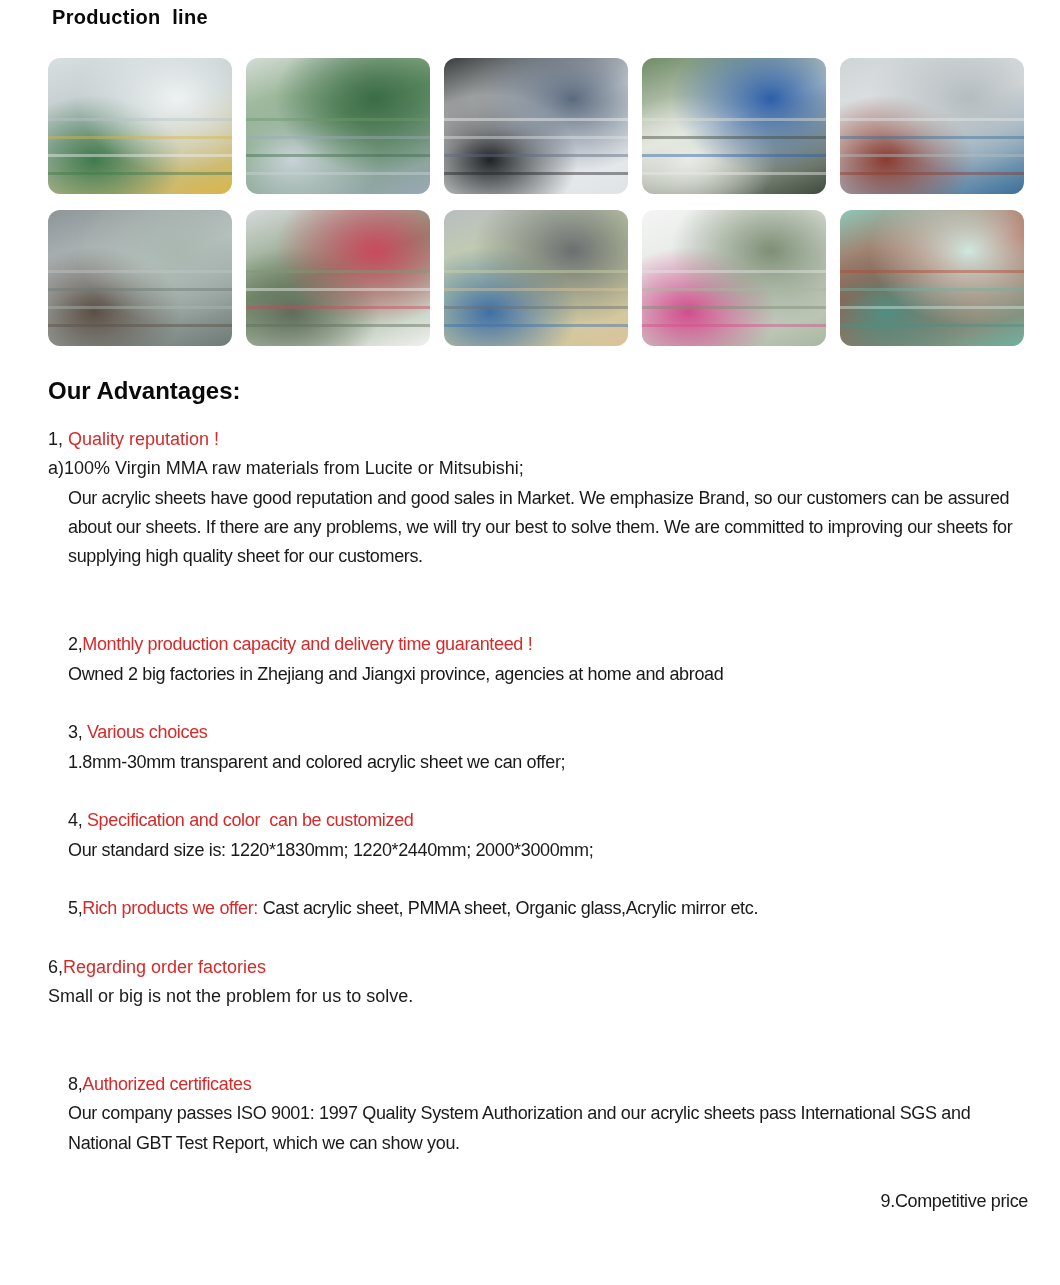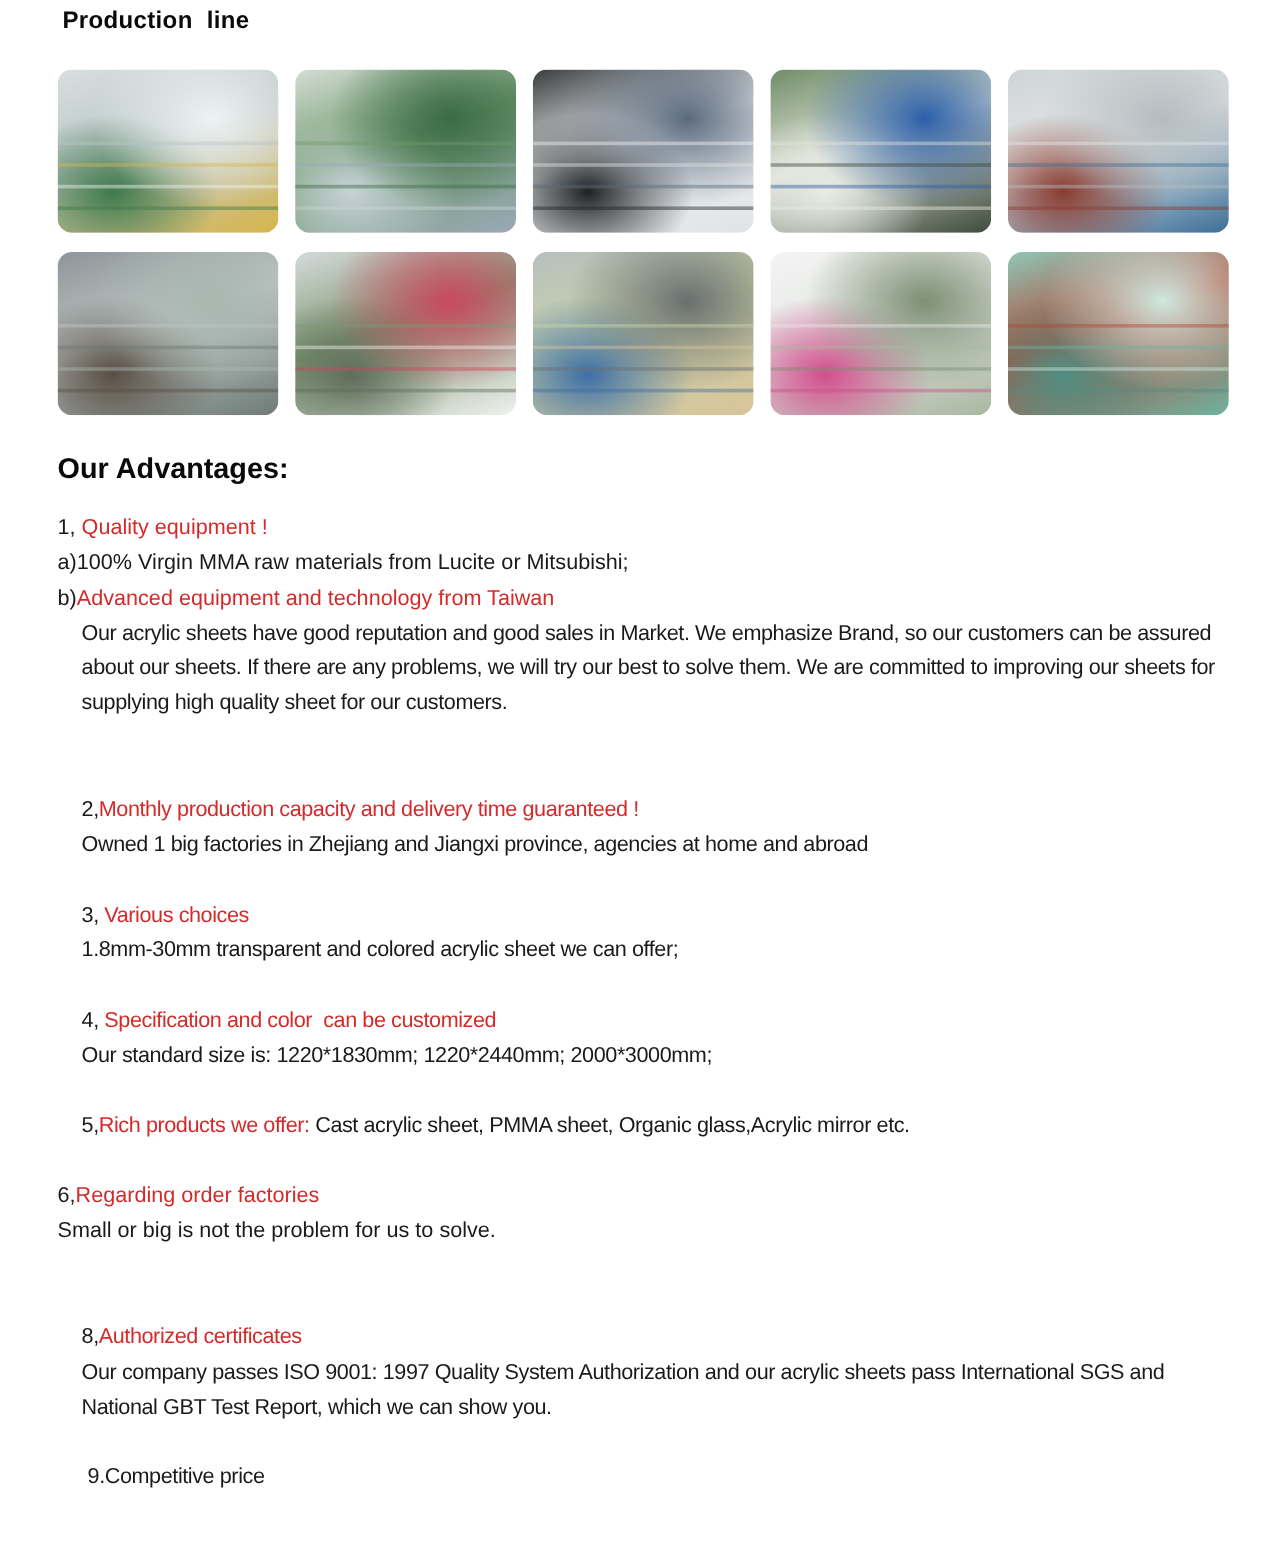--- a/index.html
+++ b/index.html
@@ -26,21 +26,21 @@
   .content {
     position: absolute; left: 48px; top: 425px; width: 980px;
     font-size: 18px; line-height: 29.3px; color: #1a1a1a;
   }
   .line { white-space: nowrap; margin: 0; }
   .red { color: #d42a2a; }
   .para { white-space: normal; margin: 0; }
   .narrow { font-family: "Liberation Sans Narrow", "Liberation Sans", sans-serif; letter-spacing: -0.35px; margin-left: 20px; }
   .gap-lg { height: 59px; }
   .gap { height: 29.3px; }
-  .indent { padding-left: 5px; }
+  .indent { padding-left: 5px; text-align: right; }
 </style>
 </head>
 <body>
 
 <h1 class="title-production">Production  line</h1>
 
 <div class="gallery">
   <div class="gallery-row">
     <div class="photo" title="sheet-casting-line-worker" style="background: radial-gradient(at 70% 30%, rgb(238, 242, 242) 0%, transparent 55%), radial-gradient(at 25% 75%, rgb(63, 122, 76) 0%, transparent 45%), linear-gradient(160deg, rgb(217, 223, 224) 0%, rgb(185, 196, 198) 45%, rgb(216, 182, 74) 100%);">
         <div class="ph-layer" style="left: 0px; right: 0px; top: 60px; height: 3px; background: rgb(185, 196, 198); opacity: 0.45;"></div>
@@ -104,29 +104,28 @@
         <div class="ph-layer" style="left: 0px; right: 0px; top: 96px; height: 3px; background: rgb(207, 232, 224); opacity: 0.45;"></div>
         <div class="ph-layer" style="left: 0px; right: 0px; top: 114px; height: 3px; background: rgb(79, 142, 130); opacity: 0.45;"></div>
       </div>
   </div>
 </div>
 
 <h2 class="title-adv">Our Advantages:</h2>
 
 <div class="content">
 
-  <p class="line"><span>1, </span><span class="red">Quality equipment !</span></p>
+  <p class="line"><span>1, </span><span class="red">Quality reputation !</span></p>
   <p class="line"><span>a)</span><span>100% Virgin MMA raw materials from Lucite or Mitsubishi;</span></p>
-  <p class="line"><span>b)</span><span class="red">Advanced equipment and technology from Taiwan</span></p>
   <p class="para narrow">Our acrylic sheets have good reputation and good sales in Market. We emphasize Brand, so our customers can be assured about our sheets. If there are any problems, we will try our best to solve them. We are committed to improving our sheets for supplying high quality sheet for our customers.</p>
 
   <div class="gap-lg"></div>
 
   <p class="line narrow"><span>2,</span><span class="red">Monthly production capacity and delivery time guaranteed !</span></p>
-  <p class="line narrow">Owned 1 big factories in Zhejiang and Jiangxi province, agencies at home and abroad</p>
+  <p class="line narrow">Owned 2 big factories in Zhejiang and Jiangxi province, agencies at home and abroad</p>
   <div class="gap"></div>
 
   <p class="line narrow"><span>3, </span><span class="red">Various choices</span></p>
   <p class="line narrow">1.8mm-30mm transparent and colored acrylic sheet we can offer;</p>
   <div class="gap"></div>
 
   <p class="line narrow"><span>4, </span><span class="red" style="white-space:pre">Specification and color  can be customized</span></p>
   <p class="line narrow">Our standard size is: 1220*1830mm; 1220*2440mm; 2000*3000mm;</p>
   <div class="gap"></div>
 

